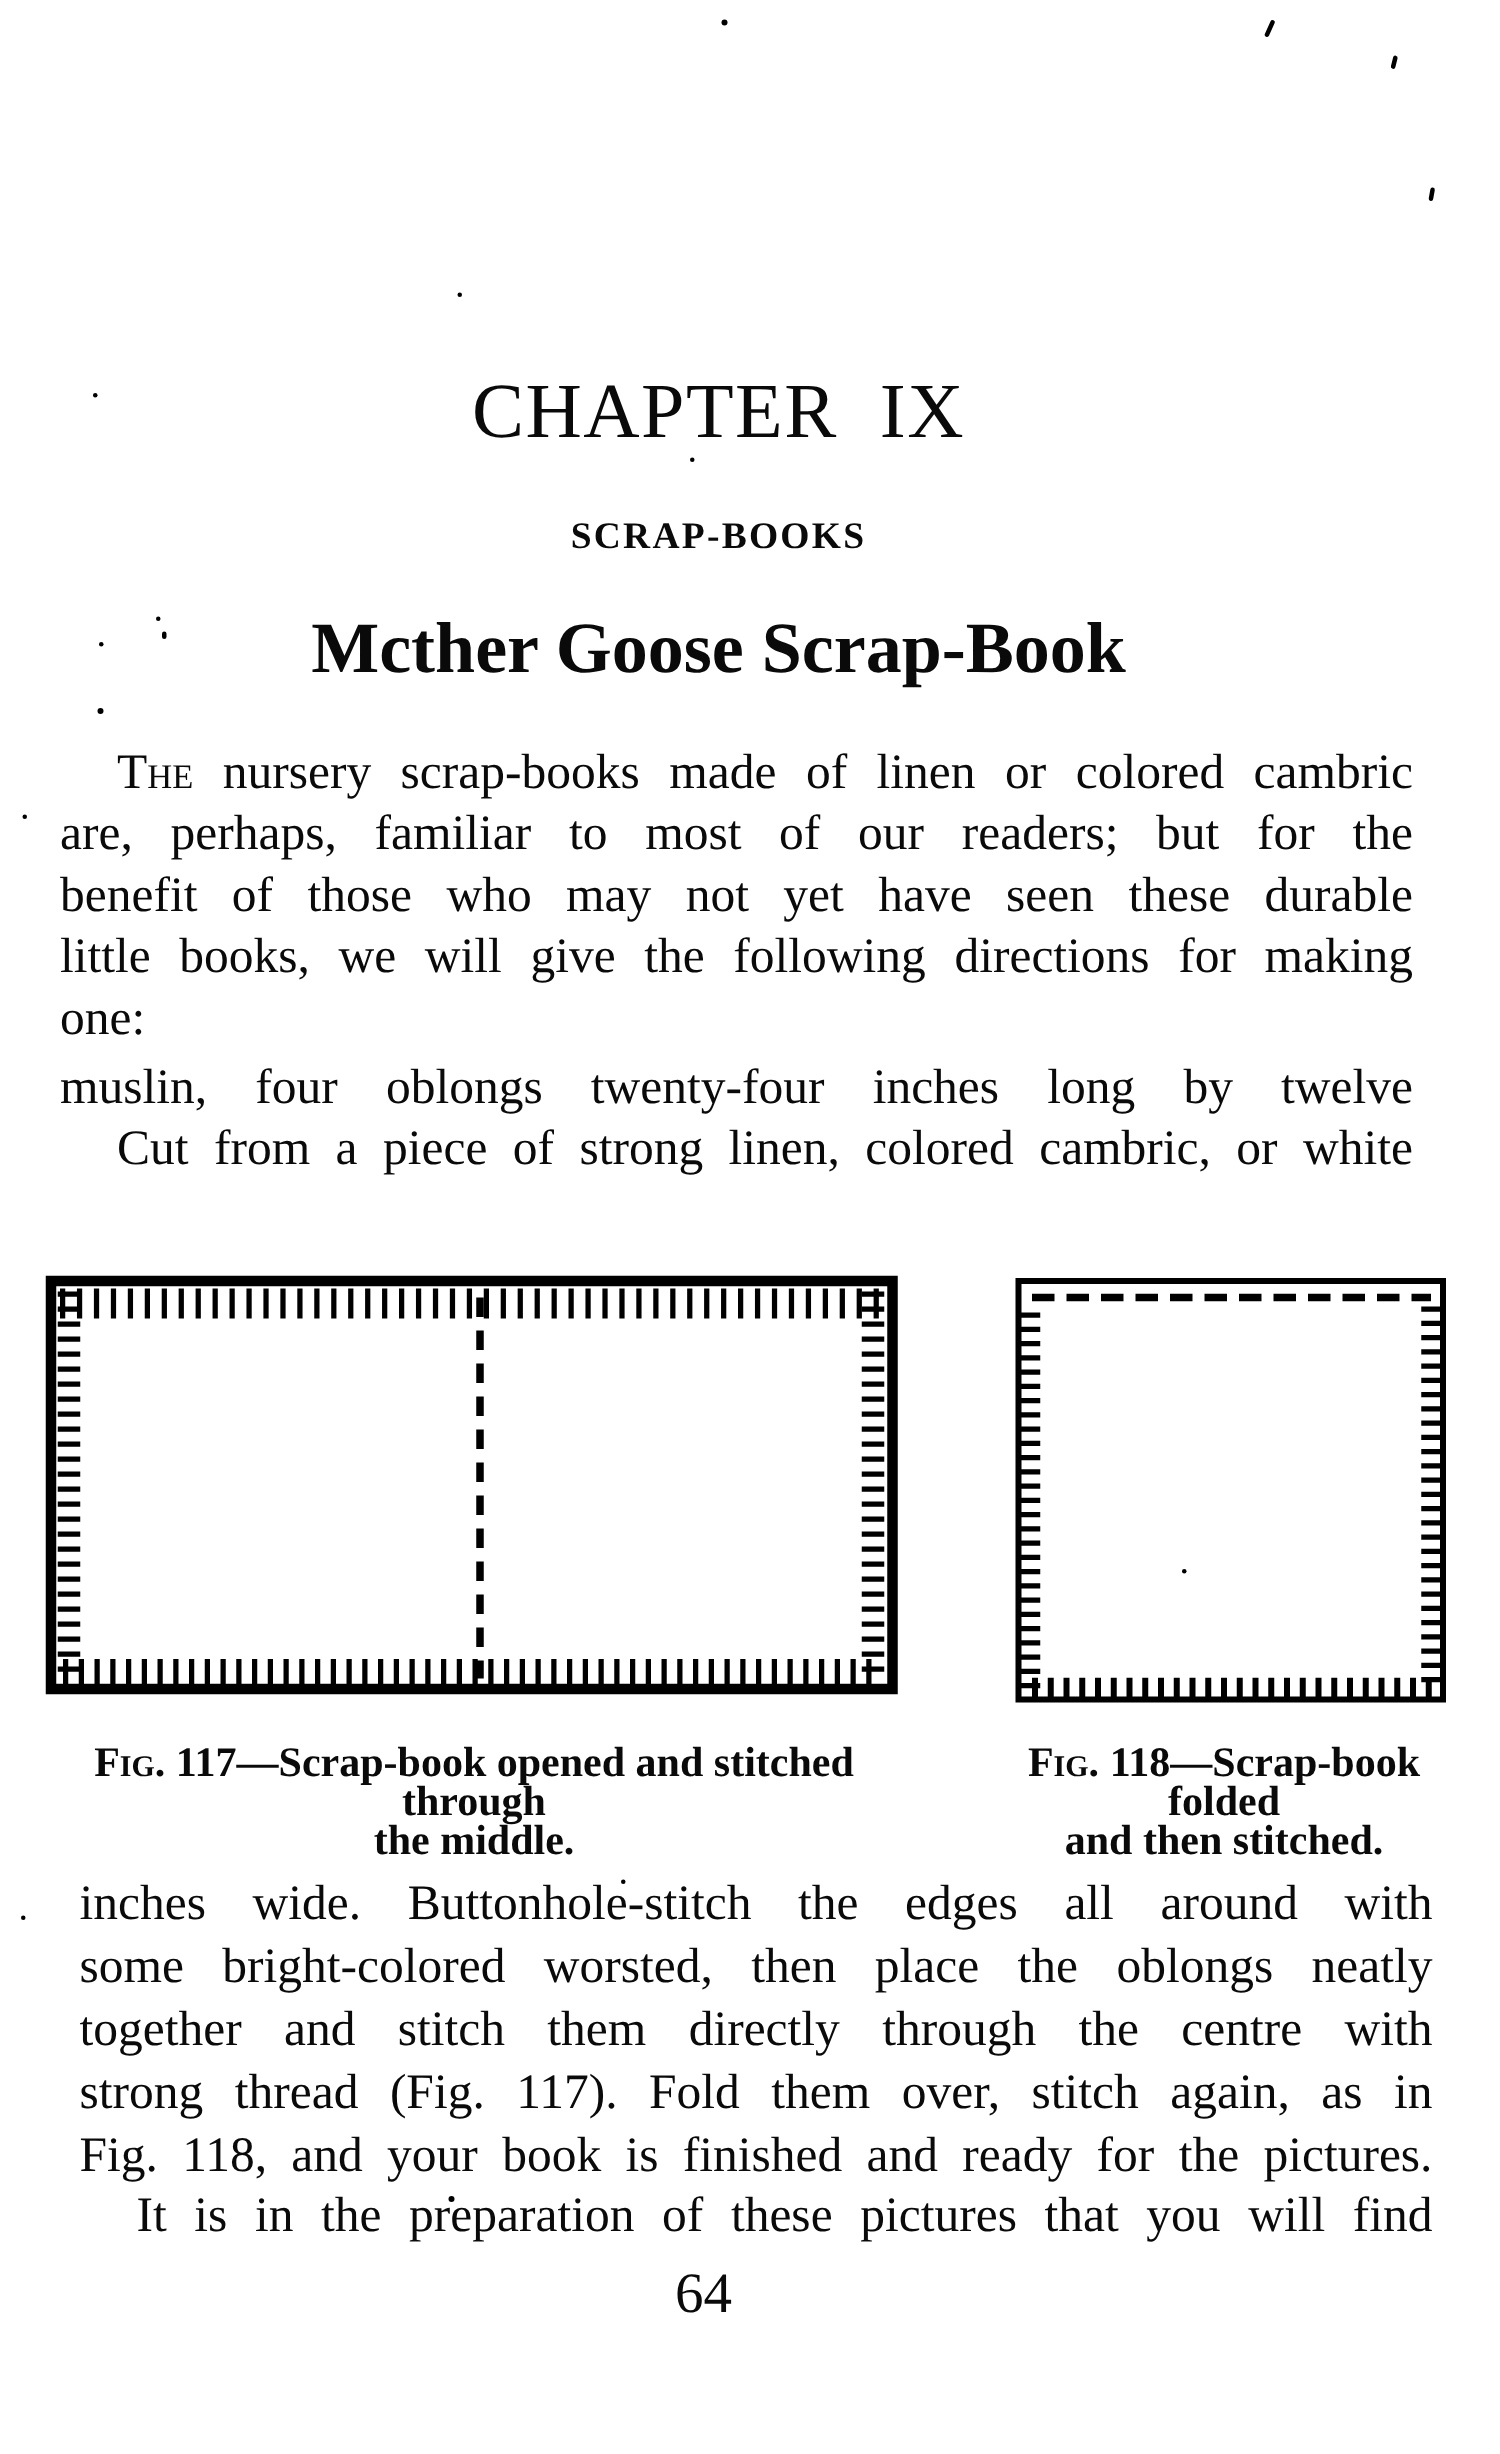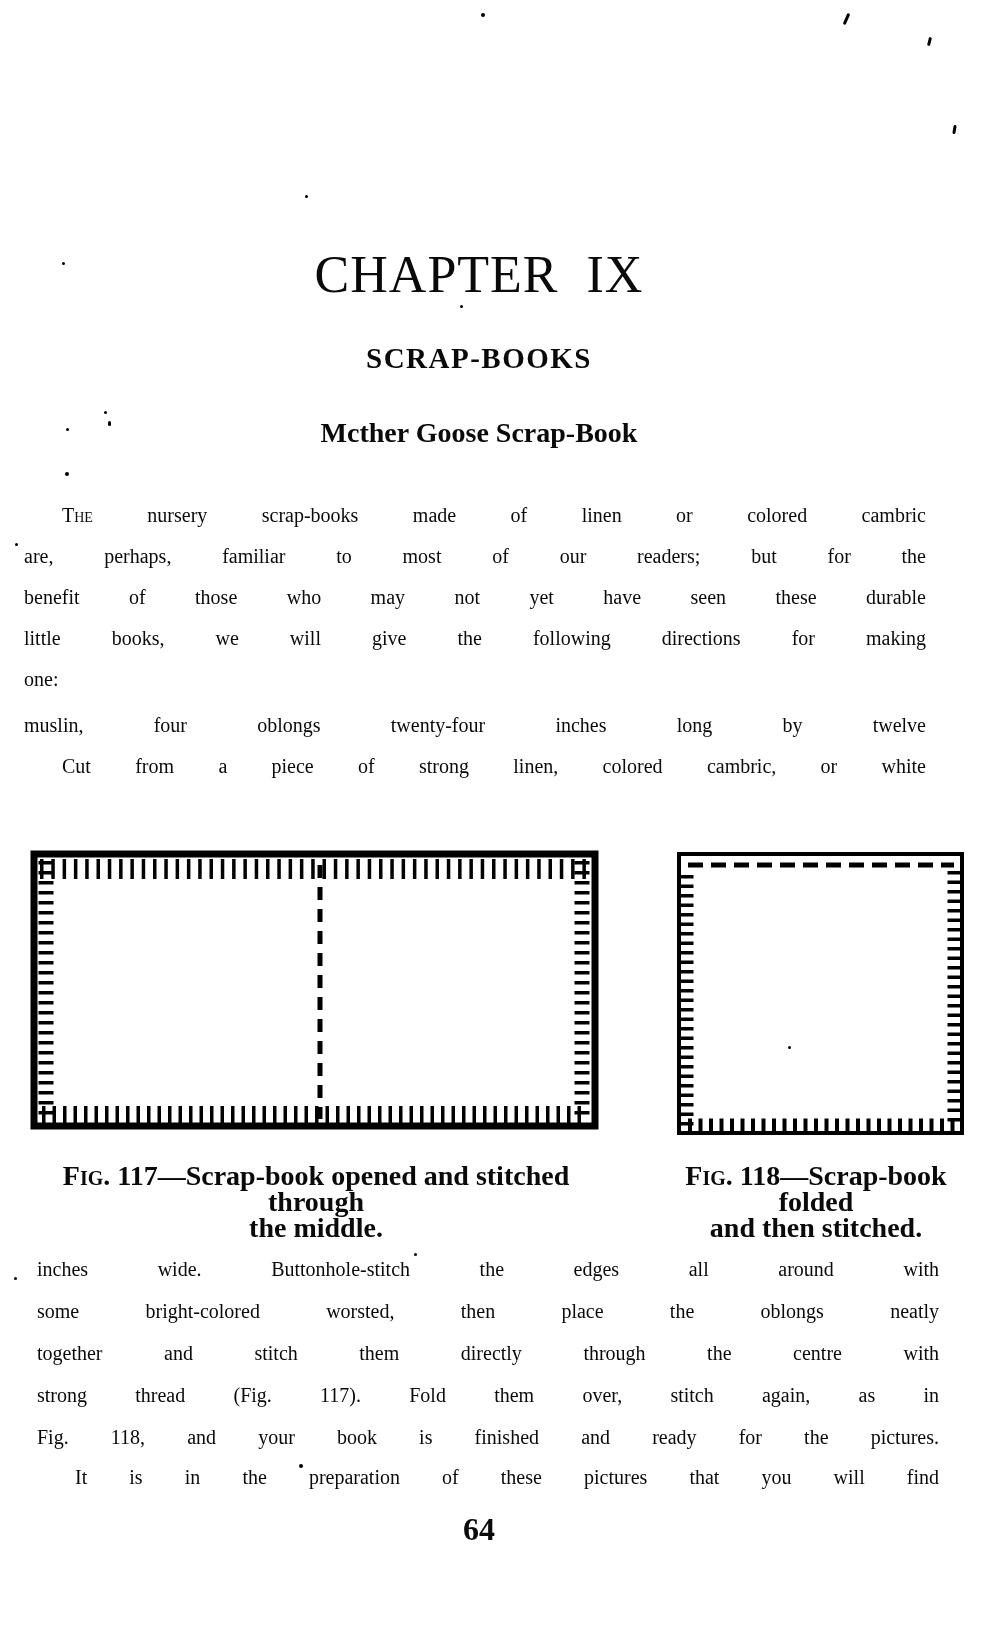--- a/index.html
+++ b/index.html
@@ -16,31 +16,31 @@
   .abs { position: absolute; }
   
   .chapter-heading {
     left: 28px; top: 250px; width: 902px;
     font-size: 52px; line-height: 50px; font-weight: 400;
     letter-spacing: 1px; word-spacing: 14px;
     text-align: center;
   }
   .chapter-subtitle {
     left: 28px; top: 341px; width: 902px;
-    font-size: 29px; line-height: 34px; font-weight: 700;
+    font-size: 25px; line-height: 34px; font-weight: 700;
     letter-spacing: 1.5px;
     text-align: center;
   }
   .section-heading {
     left: 28px; top: 413px; width: 902px;
-    font-size: 28px; line-height: 40px; font-weight: 700;
+    font-size: 48px; line-height: 40px; font-weight: 700;
     text-align: center;
   }
   
-  .para { left: 24px; width: 902px; font-size: 20px; }
+  .para { left: 40px; width: 902px; font-size: 33px; }
   .para .line {
     width: 902px;
     text-align: justify;
     -moz-text-align-last: justify;
     text-align-last: justify;
     white-space: normal;
   }
   .p1, .p2 { line-height: 41px; }
   .p3, .p4 { line-height: 42px; margin-left: 13px; }
   .line.lastline { text-align-last: left; -moz-text-align-last: left; }
@@ -48,24 +48,23 @@
   .sc { font-variant: small-caps; }
   
   .figure-svg { display:block; }
   .caption {
     font-size: 28px; line-height: 26px; font-weight: 700;
     text-align: center;
   }
   .caption-117 { left: 30px;  top: 1163px; width: 572px; }
   .caption-118 { left: 646px; top: 1163px; width: 340px; }
   .page-number {
-    left: 28px; top: 1512px; width: 902px;
-    font-size: 32px; line-height: 34px;
+    left: 18px; top: 1512px; width: 902px;
+    font-size: 38px; line-height: 34px;
     text-align: center;
-    font-weight: bold;
   }
   
   .speck { position:absolute; background:#000; border-radius:50%; }
   .bar   { position:absolute; background:#000; border-radius:2px; }
 </style>
 </head>
 <body>
 
 <div class="page">
 

